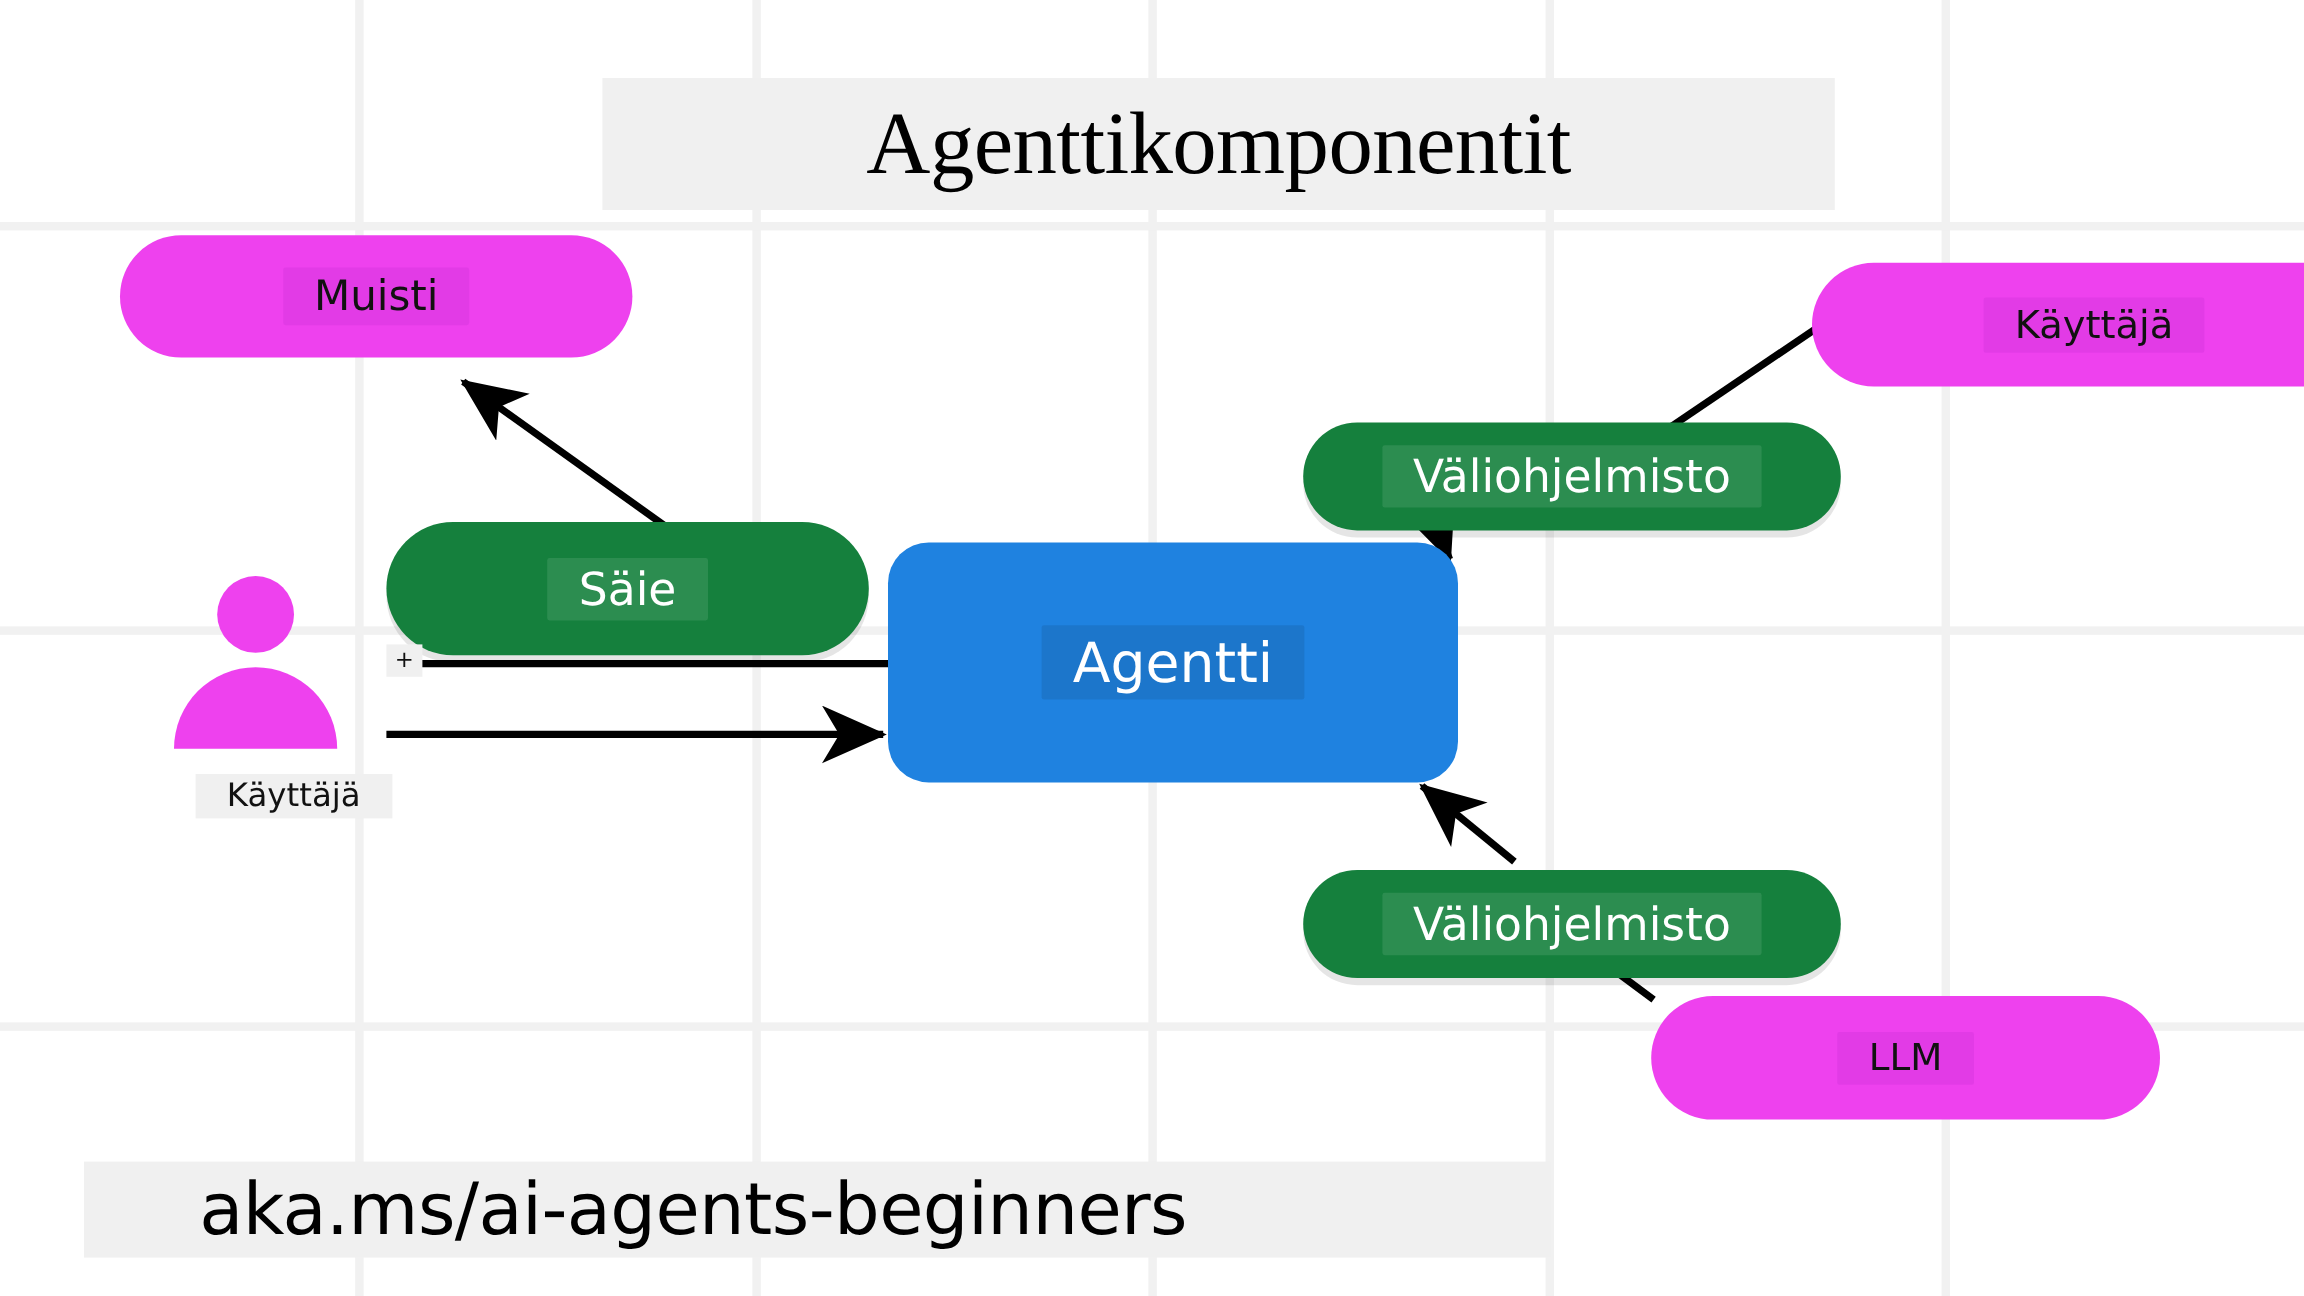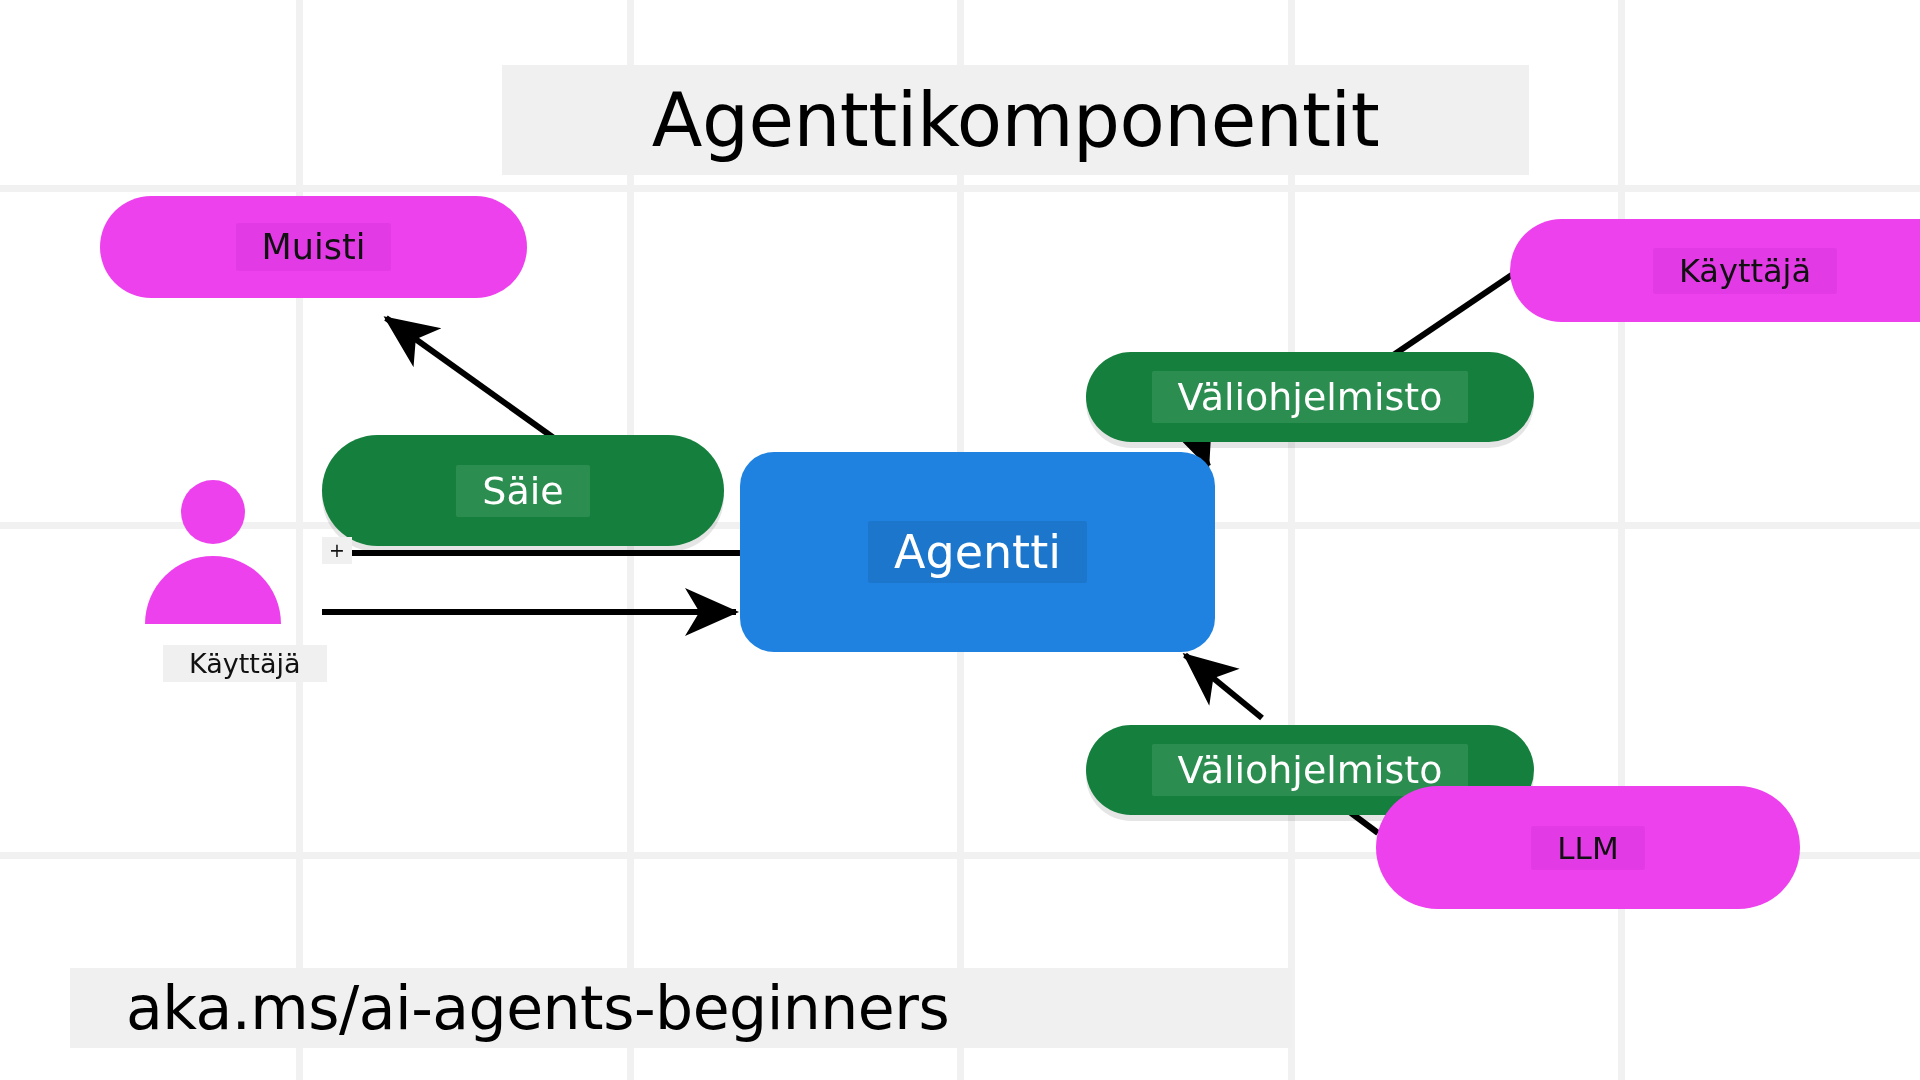--- a/index.html
+++ b/index.html
@@ -48,30 +48,31 @@
     white-space: nowrap;
   }
   #title-banner {
     left: 502px;
     top: 65px;
     width: 1027px;
     height: 110px;
     font-size: 74px;
     font-weight: 400;
     letter-spacing: -0.5px;
+    font-family: Liberation Serif, serif;
   }
   #footer-banner {
     left: 70px;
     top: 968px;
     width: 1222px;
     height: 80px;
     font-size: 60px;
     font-weight: 400;
     justify-content: flex-start;
-    padding-left: 56px;
+    padding-left: 96px;
     box-sizing: border-box;
     letter-spacing: -0.5px;
   }
 
   
   .node {
     position: absolute;
     display: flex;
     align-items: center;
     justify-content: center;
@@ -112,21 +113,21 @@
     background: rgba(0, 0, 0, 0.09);
     text-align: center;
   }
 
   
   #node-muisti     { left: 100px;  top: 196px; width: 427px; height: 102px; font-size: 35px; }
   #node-tyokalut   { left: 1510px; top: 219px; width: 470px; height: 103px; font-size: 32px; }
   #node-saie       { left: 322px;  top: 435px; width: 402px; height: 111px;  font-size: 38px; }
   #node-mw-top     { left: 1086px; top: 352px; width: 448px; height: 90px;  font-size: 38px; }
   #node-mw-bot     { left: 1086px; top: 725px; width: 448px; height: 90px;  font-size: 38px; }
-  #node-llm        { left: 1376px; top: 786px; width: 424px; height: 123px; font-size: 31px; align-items: center; }
+  #node-llm        { left: 1376px; top: 830px; width: 424px; height: 103px; font-size: 31px; align-items: center; }
   #node-agentti    { left: 740px;  top: 452px; width: 475px; height: 200px; font-size: 46px; }
 
   
   #user-figure {
     position: absolute;
     left: 145px;
     top: 480px;
     width: 136px;
     height: 132px;
   }

